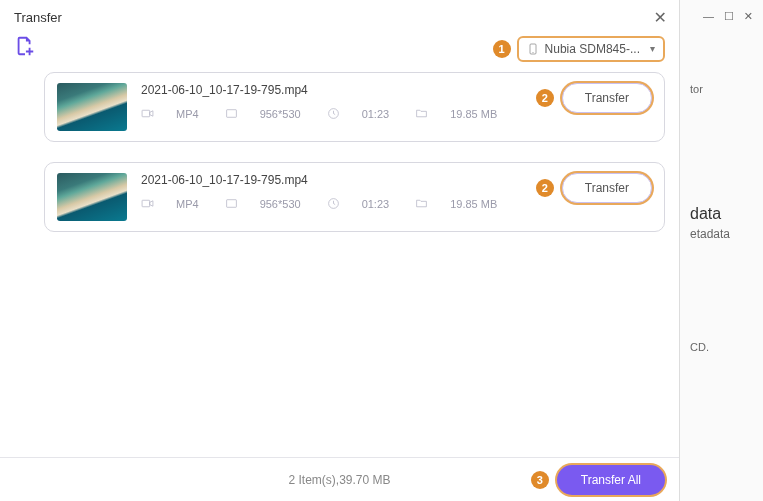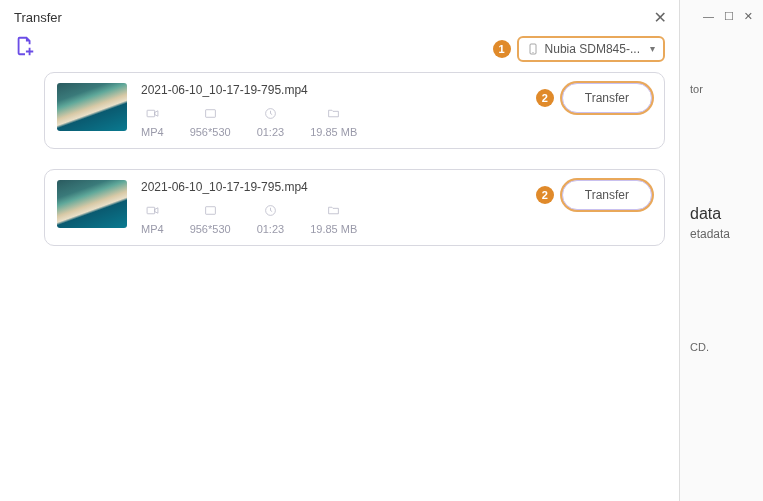--- a/index.html
+++ b/index.html
@@ -13,21 +13,21 @@
   .badge { width: 18px; height: 18px; border-radius: 50%; background: #e08a2a; color: #fff; font-size: 11px; display: flex; align-items: center; justify-content: center; font-weight: bold; }
   .device-select { border: 2px solid #e9a85a; border-radius: 6px; padding: 4px 8px; display: flex; align-items: center; gap: 6px; font-size: 12px; color: #555; cursor: pointer; }
   .device-select svg { width: 12px; height: 14px; }
   .chev { font-size: 10px; color: #777; margin-left: 4px; }
   .list { padding: 0 14px; }
   .item { border: 1px solid #d8d8e0; border-radius: 10px; padding: 10px 12px; display: flex; align-items: flex-start; gap: 14px; margin-bottom: 20px; margin-left: 30px; }
   .thumb { width: 70px; height: 48px; border-radius: 3px; background: linear-gradient(160deg,#2a5a5f 0%,#3a7a7a 25%,#5fa89a 35%,#d8c9a6 50%,#e9dfc8 58%,#0a5a70 62%,#0a7a90 100%); flex-shrink: 0; }
   .meta { flex: 1; }
   .fname { font-size: 12px; color: #444; margin-bottom: 10px; }
   .props { display: flex; gap: 26px; align-items: center; font-size: 11px; color: #9a9aaa; }
-  .prop { display: flex; align-items: center; gap: 6px; flex-direction: column; }
+  .prop { display: flex; align-items: center; gap: 22px; }
   .prop svg { width: 13px; height: 13px; stroke: #b5b5c5; fill: none; stroke-width: 1.4; }
   .transfer-wrap { display: flex; align-items: center; gap: 8px; }
   .transfer-btn { border: 1px solid #c9c0ef; background: #fff; color: #555; padding: 7px 22px; border-radius: 18px; font-size: 12px; cursor: pointer; box-shadow: 0 0 0 2px #e9a85a; }
   .footer { position: absolute; bottom: 0; left: 0; right: 0; height: 44px; border-top: 1px solid #e5e5ea; display: flex; align-items: center; justify-content: center; background: #fff; }
   .footer-summary { font-size: 12px; color: #888; }
   .footer-right { position: absolute; right: 14px; display: flex; align-items: center; gap: 8px; }
   .transfer-all { background: #7a5af0; color: #fff; border: none; padding: 8px 24px; border-radius: 18px; font-size: 12px; cursor: pointer; box-shadow: 0 0 0 2px #e9a85a; }
   .bg-panel { position: absolute; left: 680px; top: 0; width: 83px; height: 501px; background: #fafafa; padding: 10px; font-size: 11px; color: #666; }
   .bg-ctrl { display:flex; gap:10px; justify-content:flex-end; margin-bottom:60px; }
   .bg-text1 { margin-bottom:110px; }
@@ -149,13 +149,20 @@
         </div>
       </div>
       <div class="transfer-wrap">
         <span class="badge">2</span>
         <button class="transfer-btn">Transfer</button>
       </div>
     </div>
 
   </div>
 
+  <div class="footer">
+    <span class="footer-summary">2 Item(s),39.70 MB</span>
+    <div class="footer-right">
+      <span class="badge">3</span>
+      <button class="transfer-all">Transfer All</button>
+    </div>
+  </div>
 </div>
 
 </body></html>

